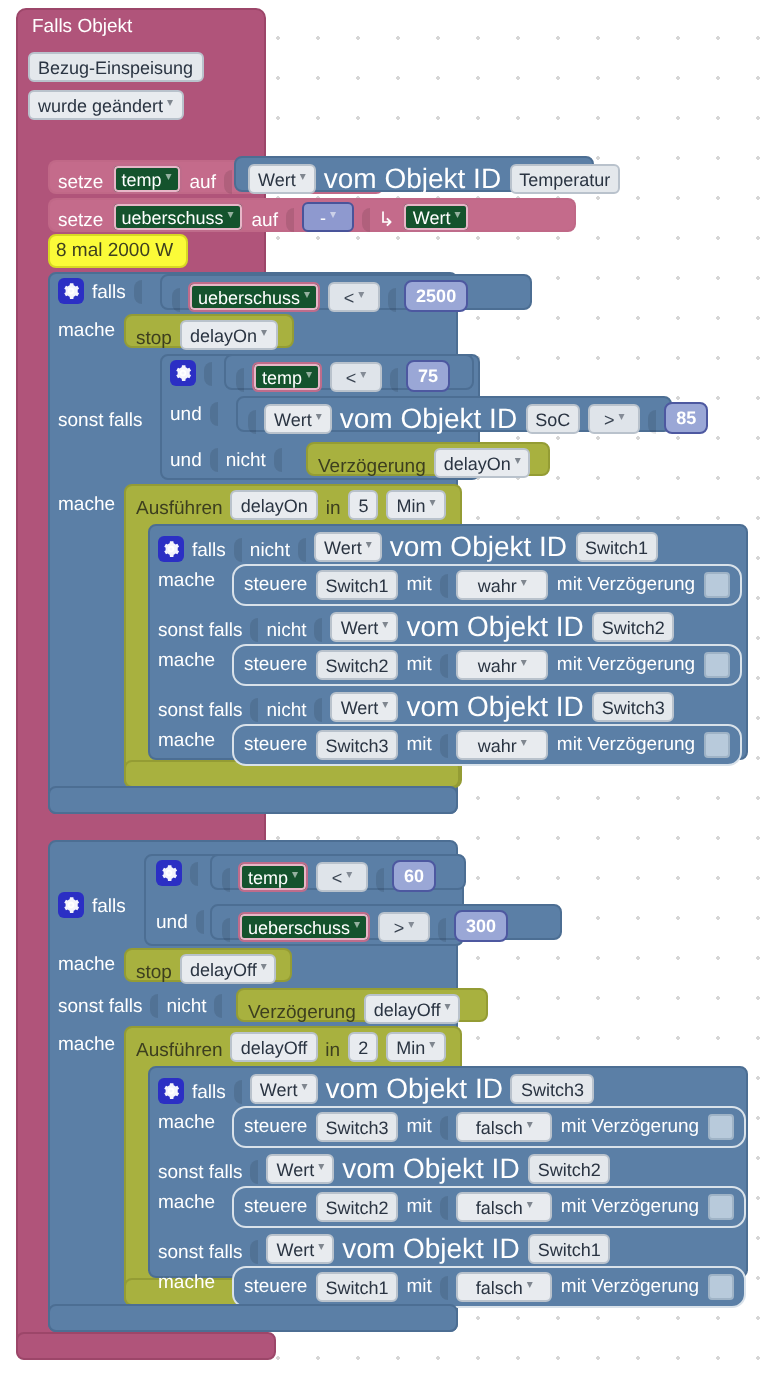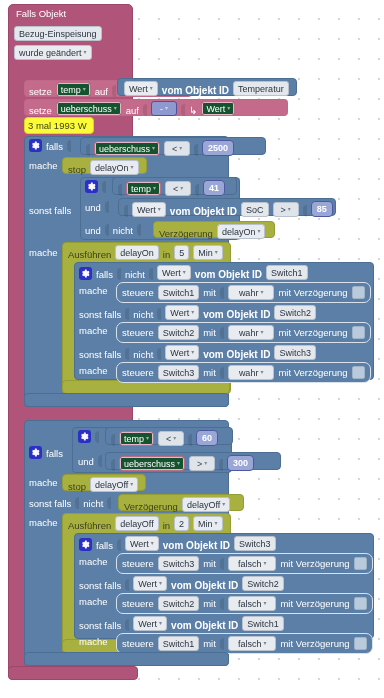--- a/index.html
+++ b/index.html
@@ -48,21 +48,21 @@
   .gear{width:13px;height:13px;border-radius:3px;background:#2b2fc4;
         display:inline-flex;align-items:center;justify-content:center;flex:0 0 auto;}
   .gear svg{display:block;}
 
   
   .cbox{width:11px;height:11px;border-radius:2px;background:#b8cadb;
         border:1px solid #9fb3c6;display:inline-block;}
 
   .lbl{color:#ffffff;font-size:9.5px;}
   .lbl.dark{color:#3d3f1f;}
-  .lbl.sm{font-size:10px;font-weight:bold;}
+  .lbl.sm{font-size:14px;}
   .ctrlblk{display:inline-flex;align-items:center;gap:4px;background:#5b7fa6;
            border:1px solid #d9e2ea;border-radius:7px;padding:2px 5px;}
 </style>
 </head>
 <body>
 
 <div class="canvas">
 
   <div class="blk c-trigger" style="left:8px;top:4px;width:125px;height:676px;border-radius:5px 5px 5px 5px;"></div>
 
@@ -121,21 +121,21 @@
     <span class="socket"></span>
     <span class="lbl" style="font-size:10px;">↳</span>
     <span class="pill pink">
       <span>Wert</span>
       <span class="caret">▾</span>
     </span>
   </div>
 
   <div class="blk c-note" style="left:24px;top:117px;width:70px;height:17px;"></div>
   <div style="position:absolute;left:28px;top:120px;" class="row">
-    <span class="lbl dark">3 mal 1993 W</span>
+    <span class="lbl dark">8 mal 2000 W</span>
   </div>
 
   <div class="blk c-logic" style="left:24px;top:136px;width:205px;height:271px;"></div>
 
   <div style="position:absolute;left:29px;top:139px;" class="row">
     <span class="gear">
       <svg width="9" height="9" viewBox="0 0 16 16" fill="#fff">
         <path d="M8 5.2a2.8 2.8 0 100 5.6 2.8 2.8 0 000-5.6zm0 4.2a1.4 1.4 0 110-2.8 1.4 1.4 0 010 2.8z"></path>
         <path d="M14 8c0-.4 0-.8-.1-1.1l1.3-1-1.5-2.6-1.6.6c-.5-.4-1.1-.8-1.7-1L10.1 1H7.1l-.3 1.9c-.6.2-1.2.6-1.7 1l-1.6-.6L2 5.9l1.3 1C3.2 7.2 3.2 7.6 3.2 8s0 .8.1 1.1L2 10.1l1.5 2.6 1.6-.6c.5.4 1.1.8 1.7 1l.3 1.9h3l.3-1.9c.6-.2 1.2-.6 1.7-1l1.6.6 1.5-2.6-1.3-1c.1-.3.1-.7.1-1.1z" opacity=".95"></path>
       </svg>
@@ -191,21 +191,21 @@
     <span class="socket"></span>
     <span class="pill pink">
       <span>temp</span>
       <span class="caret">▾</span>
     </span>
     <span class="pill op">
       <span>&lt;</span>
       <span class="caret">▾</span>
     </span>
     <span class="socket"></span>
-    <span class="pill num">41</span>
+    <span class="pill num">75</span>
   </div>
 
   <div style="position:absolute;left:85px;top:201px;" class="row">
     <span class="lbl">und</span>
     <span class="socket"></span>
   </div>
   <div class="blk c-logic" style="left:118px;top:198px;width:218px;height:18px;"></div>
   <div style="position:absolute;left:124px;top:201px;" class="row">
     <span class="socket"></span>
     <span class="pill">

